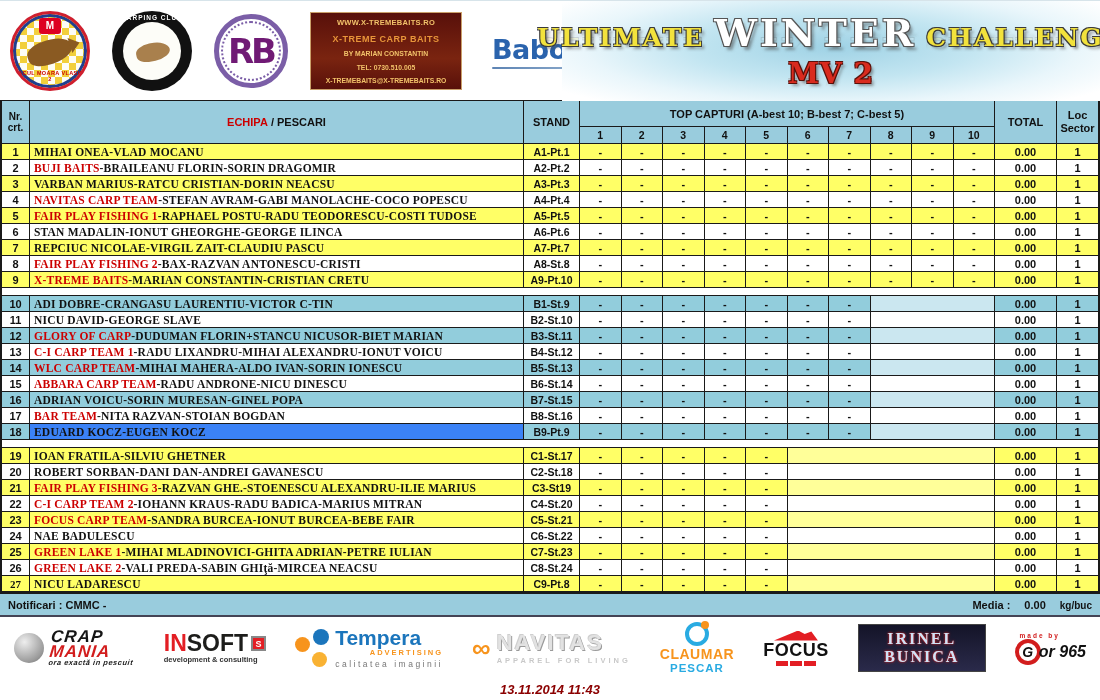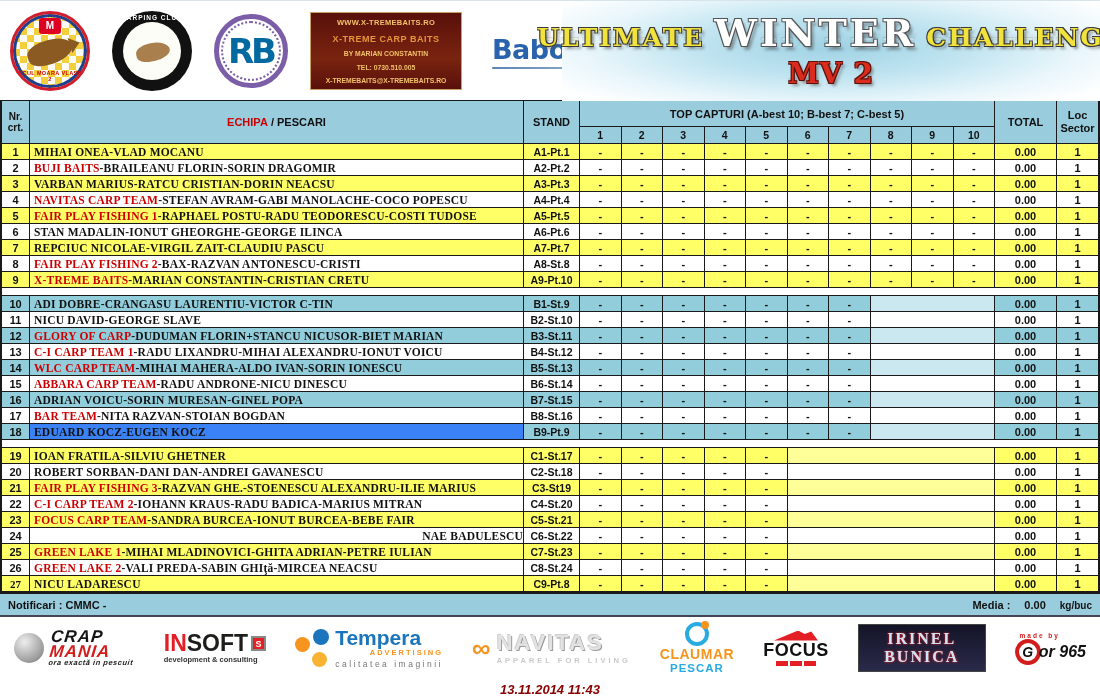--- a/index.html
+++ b/index.html
@@ -15,21 +15,21 @@
   .logo-moara .fish:after { content:""; position:absolute; right:-8px; top:4px; border-left:10px solid #8a5a22; border-top:8px solid transparent; border-bottom:8px solid transparent; }
   .logo-moara .m-badge { position:absolute; left:50%; top:4px; transform:translateX(-50%); width:22px; height:16px; background:#d02; border-radius:3px; color:#fff; font-size:10px; font-weight:bold; text-align:center; line-height:16px; }
   .logo-moara .ring-label { position:absolute; left:0; right:0; bottom:6px; text-align:center; font-size:5.5px; font-weight:bold; color:#c00; letter-spacing:.4px; }
 
   .logo-carping { width:80px; height:80px; border-radius:50%; background:#111; position:relative; }
   .logo-carping .inner { position:absolute; left:11px; top:11px; width:58px; height:58px; border-radius:50%; background:#fdfdf8; }
   .logo-carping .fish2 { position:absolute; left:24px; top:32px; width:34px; height:18px; background:#9a6a2f; border-radius:55% 65% 60% 50%; transform:rotate(-12deg); opacity:.85; }
   .logo-carping .arc-label { position:absolute; left:0; right:0; top:3px; text-align:center; color:#fff; font-size:6.5px; font-weight:bold; letter-spacing:1px; }
 
   .logo-rb { width:74px; height:74px; border-radius:50%; background:#fff; border:5px solid #7b5ea7; outline:2px dotted #7b5ea7; outline-offset:-9px;
-    display:flex; align-items:center; justify-content:center; font-weight:bold; font-size:34px; color:#0369a1; letter-spacing:-3px; font-family:"DejaVu Sans", sans-serif; }
+    display:flex; align-items:center; justify-content:center; font-weight:bold; font-size:34px; color:#701a75; letter-spacing:-3px; font-family:"DejaVu Sans", sans-serif; }
 
   .logo-xtreme { width:152px; height:78px; background:linear-gradient(#58100a, #7a2410 60%, #58100a); border:1px solid #caa06a; color:#f2c26a;
     display:flex; flex-direction:column; align-items:center; justify-content:space-between; padding:5px 3px; text-align:center; }
   .logo-xtreme .l1 { font-size:7.5px; font-weight:bold; letter-spacing:.3px; }
   .logo-xtreme .mid { font-size:9px; font-weight:bold; color:#e8953a; letter-spacing:.5px; }
   .logo-xtreme .sm { font-size:6.8px; font-weight:bold; }
 
   .logo-baboieru { display:flex; flex-direction:column; align-items:flex-start; margin-left:8px; }
   .logo-baboieru .nm { font-size:27px; font-weight:bold; color:#2a63ad; font-family:"DejaVu Sans", sans-serif; letter-spacing:-.5px; }
   .logo-baboieru .tld { font-size:15px; color:#7d9dc4; font-weight:bold; }
@@ -621,21 +621,21 @@
         <div class="cell dash" style="background: rgb(255, 255, 102);">-</div>
         <div class="cell dash" style="background: rgb(255, 255, 102);">-</div>
         <div class="cell dash" style="background: rgb(255, 255, 102);">-</div>
         <div class="cell dash" style="background: rgb(255, 255, 102);">-</div>
         <div class="cell dash" style="background: rgb(255, 255, 153); grid-column: span 5;"></div>
         <div class="cell total" style="background: rgb(255, 255, 102);">0.00</div>
         <div class="cell loc" style="background: rgb(255, 255, 102);">1</div>
       </div>
       <div class="t-row grid-cols">
         <div class="cell nr" style="background: rgb(255, 255, 255);">24</div>
-        <div class="cell team" style="background: rgb(255, 255, 255); justify-content: flex-end;">
+        <div class="cell team" style="background: rgb(255, 255, 255);">
           <span>NAE BADULESCU</span>
         </div>
         <div class="cell stand" style="background: rgb(255, 255, 255);">C6-St.22</div>
         <div class="cell dash" style="background: rgb(255, 255, 255);">-</div>
         <div class="cell dash" style="background: rgb(255, 255, 255);">-</div>
         <div class="cell dash" style="background: rgb(255, 255, 255);">-</div>
         <div class="cell dash" style="background: rgb(255, 255, 255);">-</div>
         <div class="cell dash" style="background: rgb(255, 255, 255);">-</div>
         <div class="cell dash" style="background: rgb(255, 255, 255); grid-column: span 5;"></div>
         <div class="cell total" style="background: rgb(255, 255, 255);">0.00</div>

